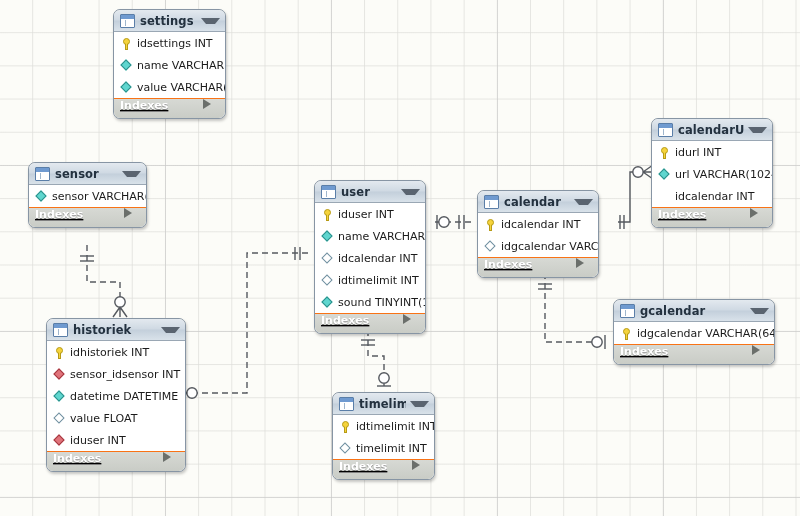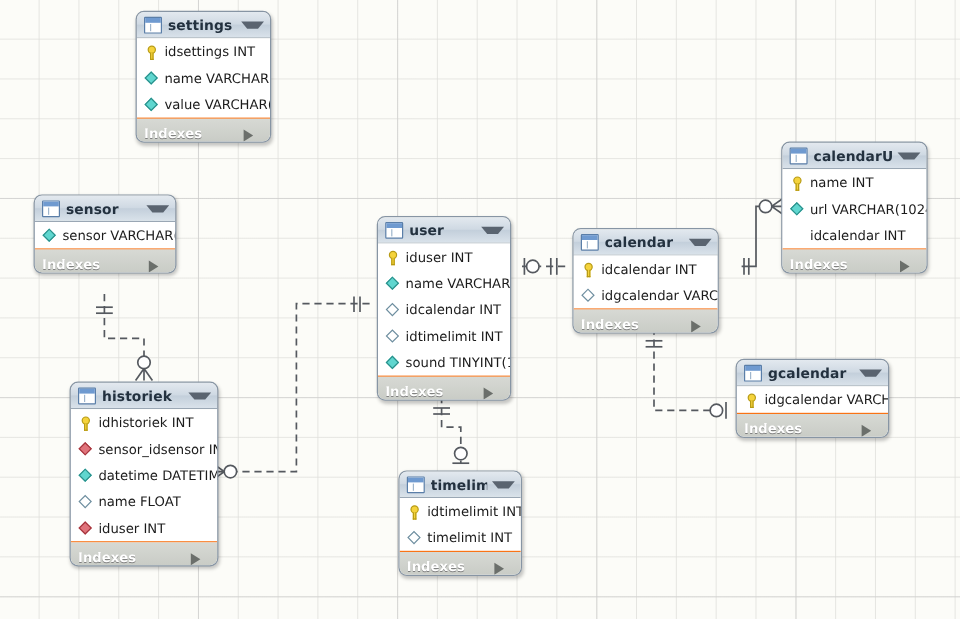--- a/index.html
+++ b/index.html
@@ -98,24 +98,25 @@
     transform:rotate(45deg);
     box-sizing:border-box;
     border:1px solid #6f8fa0;
     background:#ffffff;
   }
   .ci.cy:before{background:#5fd6cf;border-color:#2a8f8a;}
   .ci.fk:before{background:#e0737b;border-color:#a4353d;}
   .ci.hollow:before{background:#ffffff;border-color:#6f8fa0;}
 
   .tbl-foot{
-    height:19px;display:flex;align-items:flex-end;
+    height:19px;display:flex;align-items:flex-start;
     padding:0 6px;
     background:linear-gradient(to bottom,#d7d9d4 0%,#c9ccc6 100%);
     border-radius:0 0 6px 6px;
+    text-decoration:underline;
   }
   .tbl-foot .lbl{
     flex:1 1 auto;font-size:11px;color:#ffffff;font-weight:bold;
     text-shadow:0 1px 0 rgba(120,120,120,.9);
   }
   .tbl-foot .arr{
     width:0;height:0;flex:0 0 8px;
     border-top:5px solid transparent;border-bottom:5px solid transparent;
     border-left:8px solid #6b6f6b;
   }
@@ -214,42 +215,42 @@
         <div class="col">
           <span class="ci dia cy"></span>
           <span>sensor VARCHAR(45)</span>
         </div>
       </div>
       <div class="tbl-foot">
         <span class="lbl">Indexes</span>
         <span class="arr"></span>
       </div>
     </div>
-    <div class="tbl" style="left: 58px; top: 318px; width: 124px;">
+    <div class="tbl" style="left: 46px; top: 318px; width: 140px;">
       <div class="tbl-head">
         <span class="tbl-ico"></span>
         <span class="tbl-title">historiek</span>
         <span class="caret"></span>
       </div>
       <div class="cols">
         <div class="col">
           <span class="ci pk"></span>
           <span>idhistoriek INT</span>
         </div>
         <div class="col">
           <span class="ci dia fk"></span>
           <span>sensor_idsensor INT</span>
         </div>
         <div class="col">
           <span class="ci dia cy"></span>
           <span>datetime DATETIME</span>
         </div>
         <div class="col">
           <span class="ci dia hollow"></span>
-          <span>name FLOAT</span>
+          <span>value FLOAT</span>
         </div>
         <div class="col">
           <span class="ci dia fk"></span>
           <span>iduser INT</span>
         </div>
       </div>
       <div class="tbl-foot">
         <span class="lbl">Indexes</span>
         <span class="arr"></span>
       </div>
@@ -310,37 +311,37 @@
     </div>
     <div class="tbl" style="left: 651px; top: 118px; width: 122px;">
       <div class="tbl-head">
         <span class="tbl-ico"></span>
         <span class="tbl-title">calendarURL</span>
         <span class="caret"></span>
       </div>
       <div class="cols">
         <div class="col">
           <span class="ci pk"></span>
-          <span>name INT</span>
+          <span>idurl INT</span>
         </div>
         <div class="col">
           <span class="ci dia cy"></span>
           <span>url VARCHAR(1024)</span>
         </div>
         <div class="col">
           <span class="ci none"></span>
           <span>idcalendar INT</span>
         </div>
       </div>
       <div class="tbl-foot">
         <span class="lbl">Indexes</span>
         <span class="arr"></span>
       </div>
     </div>
-    <div class="tbl" style="left: 613px; top: 299px; width: 128px;">
+    <div class="tbl" style="left: 613px; top: 299px; width: 162px;">
       <div class="tbl-head">
         <span class="tbl-ico"></span>
         <span class="tbl-title">gcalendar</span>
         <span class="caret"></span>
       </div>
       <div class="cols">
         <div class="col">
           <span class="ci pk"></span>
           <span>idgcalendar VARCHAR(64)</span>
         </div>

